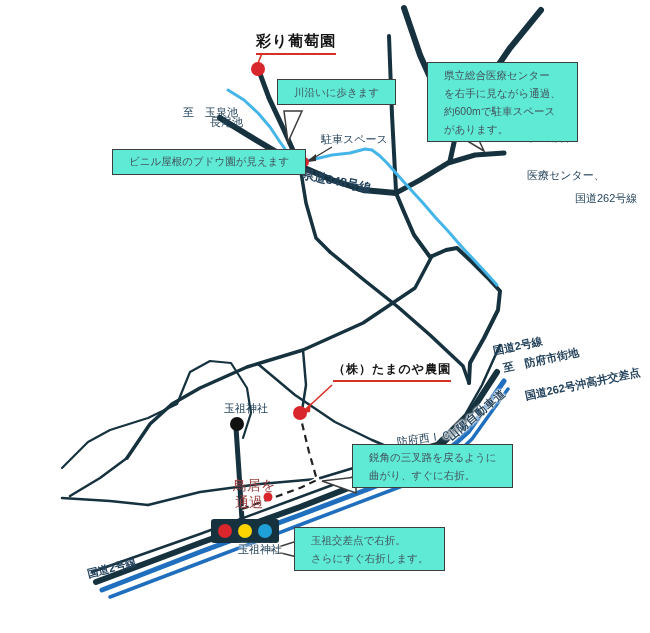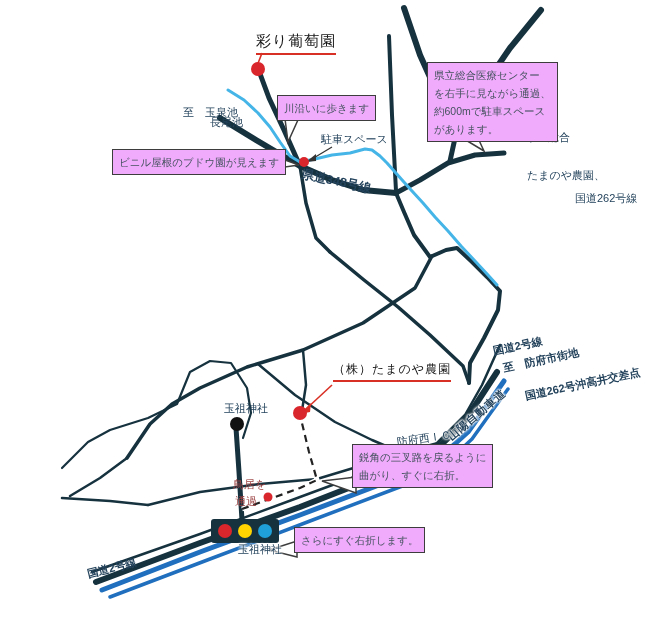--- a/index.html
+++ b/index.html
@@ -8,30 +8,30 @@
     font-family:"Liberation Sans","DejaVu Sans",sans-serif;
   }
   #map{position:relative;width:650px;height:633px;background:#ffffff;}
   #roads-svg{position:absolute;left:0;top:0;z-index:1;}
   .lbl{
     position:absolute;white-space:nowrap;color:#24435c;font-size:11px;
     z-index:2;line-height:1.1;
   }
   .lbl.bold{font-weight:bold;}
   .lbl.halo{text-shadow:0 0 2px #fff,0 0 2px #fff,0 0 3px #fff,0 0 3px #fff;}
-  .lbl.red{color:#9b4040;font-size:11px;}
+  .lbl.red{color:#9b4040;font-size:14px;}
   .rot{transform-origin:left top;}
   .title{
-    position:absolute;font-weight:normal;color:#151515;white-space:nowrap;
+    position:absolute;font-weight:bold;color:#151515;white-space:nowrap;
     border-bottom:2px solid #d93025;padding-bottom:2px;z-index:3;
     letter-spacing:1px;
   }
   .box{
-    position:absolute;background:#f0abfc;border:1.6px solid #3d3d3d;
-    color:#44525e;font-size:10.5px;line-height:18px;padding:3px 6px;
+    position:absolute;background:#5eead4;border:1.6px solid #3d3d3d;
+    color:#44525e;font-size:10.5px;line-height:18px;padding:3px 16px;
     white-space:nowrap;z-index:3;
   }
   .box div{white-space:nowrap;}
 </style>
 </head>
 <body>
 
 <div id="map">
 
   <svg id="roads-svg" width="650" height="633" viewBox="0 0 650 633">
@@ -107,56 +107,57 @@
   <div class="title" style="left:333px;top:361px;font-size:12px;">（株）たまのや農園</div>
 
   <div class="lbl" style="left:183px;top:98px;margin-top:8px;">至　玉泉池</div>
   <div class="lbl" style="left:210px;top:116px;text-align:center;">長尾池</div>
 
   <div class="lbl" style="left:321px;top:133px;">駐車スペース</div>
 
   <div class="lbl bold rot" style="left:303px;top:168px;font-size:12.5px;transform:rotate(12deg);">県道348号線</div>
 
   <div class="lbl" style="left:504px;top:131px;">至　県立総合</div>
-  <div class="lbl" style="left:527px;top:169px;">たまのや農園、</div>
+  <div class="lbl" style="left:527px;top:169px;">医療センター、</div>
   <div class="lbl" style="left:527px;top:192px;margin-left:48px;">国道262号線</div>
 
   <div class="lbl bold rot" style="left:492px;top:345px;transform:rotate(-12deg);">国道2号線</div>
   <div class="lbl bold rot" style="left:502px;top:362px;transform:rotate(-12deg);">至　防府市街地</div>
   <div class="lbl bold rot" style="left:524px;top:390px;transform:rotate(-12deg);">国道262号沖高井交差点</div>
 
   <div class="lbl bold rot halo" style="left:445px;top:433px;transform:rotate(-40deg);letter-spacing:1px;">山陽自動車道</div>
 
   <div class="lbl rot halo" style="left:396px;top:436px;transform:rotate(-8deg);">防府西ＩＣ</div>
 
   <div class="lbl" style="left:224px;top:402px;">玉祖神社</div>
   <div class="lbl halo" style="left:238px;top:543px;">玉祖神社</div>
 
   <div class="lbl red" style="left:233px;top:478px;">鳥居を</div>
   <div class="lbl red" style="left:235px;top:495px;">通過</div>
 
   <div class="lbl bold rot" style="left:86px;top:568px;transform:rotate(-14deg);">国道2号線</div>
 
-  <div class="box" style="left:277px;top:95px;">
+  <div class="box" style="left:277px;top:79px;">
     <div>川沿いに歩きます</div>
   </div>
 
-  <div class="box" style="left:112px;top:149px;">
+  <div class="box" style="left:112px;top:149px;font-family:Liberation Serif, serif;">
     <div>ビニル屋根のブドウ園が見えます</div>
   </div>
 
   <div class="box" style="left:427px;top:62px;">
     <div>県立総合医療センター</div>
     <div>を右手に見ながら通過、</div>
     <div>約600mで駐車スペース</div>
     <div>があります。</div>
   </div>
 
   <div class="box" style="left:352px;top:444px;">
     <div>鋭角の三叉路を戻るように</div>
     <div>曲がり、すぐに右折。</div>
   </div>
 
   <div class="box" style="left:294px;top:527px;">
+    <div>玉祖交差点で右折。</div>
     <div>さらにすぐ右折します。</div>
   </div>
 
 </div>
 
 </body></html>

